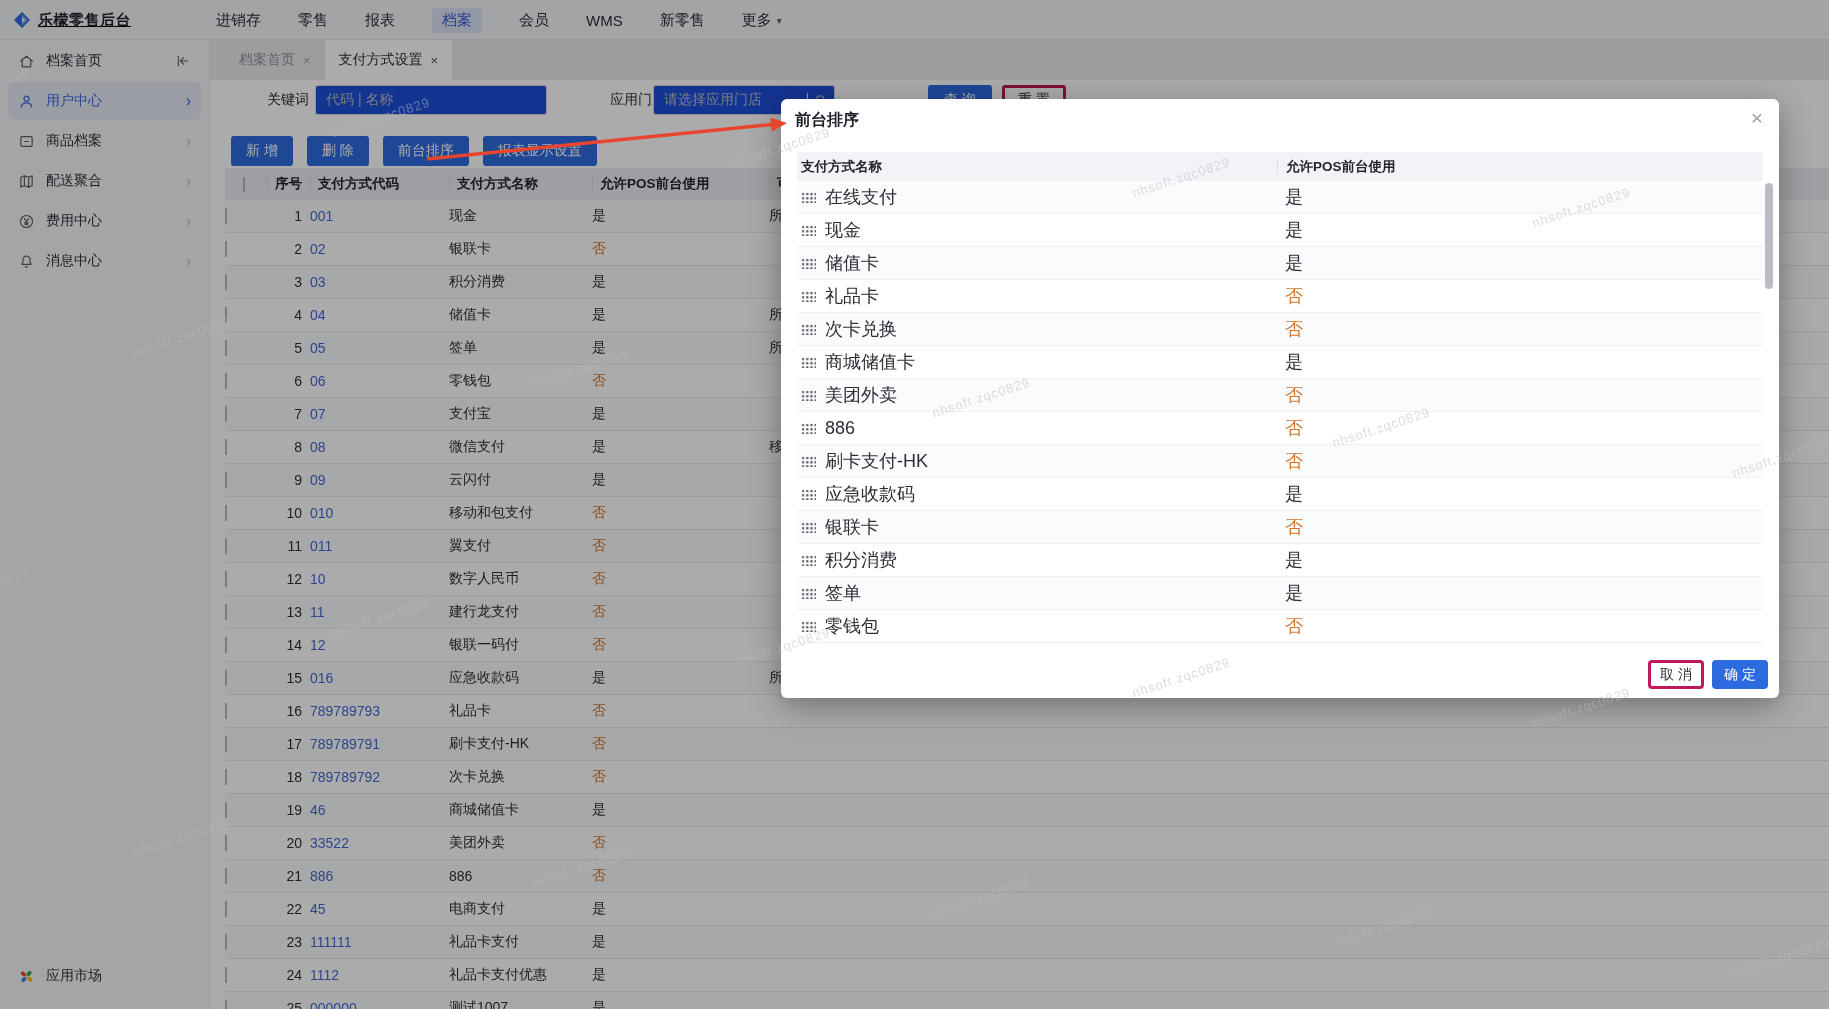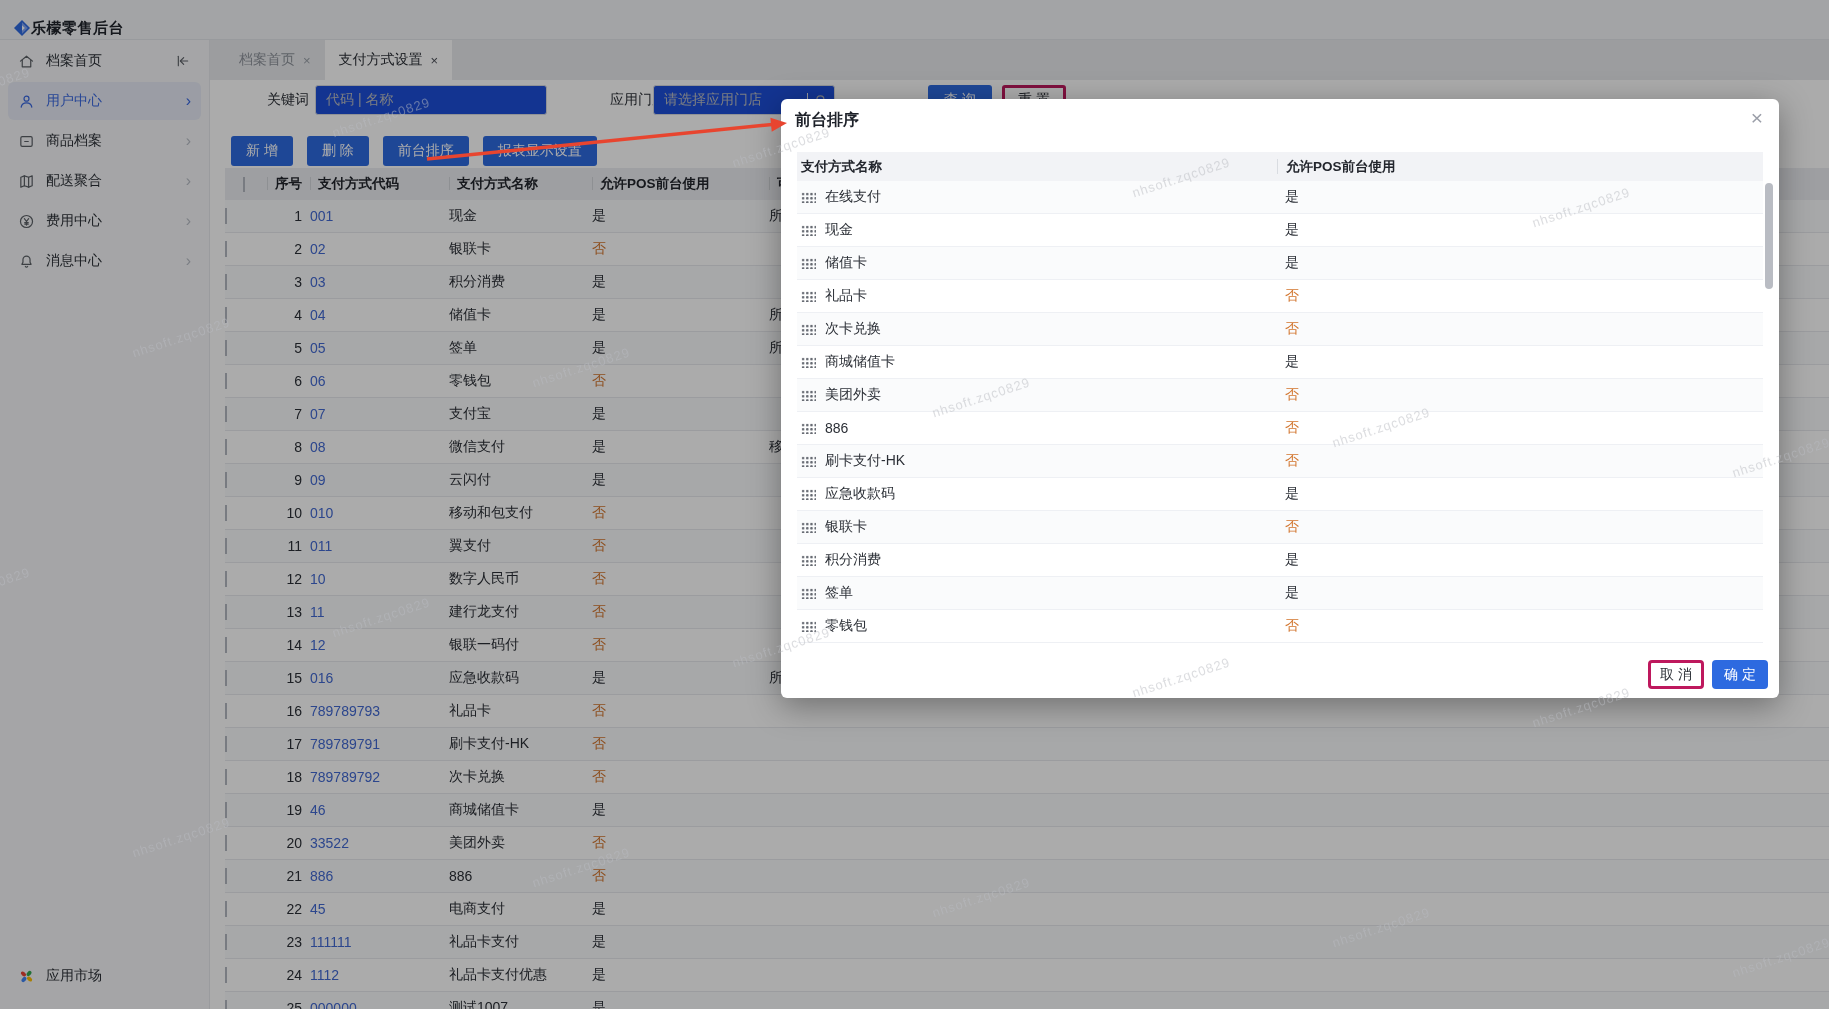--- a/index.html
+++ b/index.html
@@ -1,21 +1,21 @@
 <!DOCTYPE html>
 <html><head>
 <meta charset="utf-8">
 <style>
   html,body{margin:0;padding:0;background:#888;}
   *{box-sizing:border-box;font-family:"Liberation Sans","DejaVu Sans",sans-serif;}
   .screen{position:relative;width:1829px;height:1009px;background:#fff;overflow:hidden;}
 
   
   .topbar{position:absolute;left:0;top:0;width:100%;height:40px;background:#f3f5f8;border-bottom:1px solid #e3e6ea;z-index:10;}
-  .brand{position:absolute;left:13px;top:8px;height:40px;display:flex;align-items:center;}
+  .brand{position:absolute;left:13px;top:0;height:40px;display:flex;align-items:center;gap:7px;text-decoration:underline;}
   .brand-title{font-size:15px;font-weight:700;color:#20242c;letter-spacing:.5px;}
   .topnav{position:absolute;left:216px;top:0;height:40px;display:flex;align-items:center;gap:37px;}
   .nav-item{font-size:15px;color:#2a2e36;cursor:pointer;white-space:nowrap;display:flex;align-items:center;}
   .nav-item.active{background:#dce3f8;color:#3a5fd0;padding:3px 10px;border-radius:4px;}
   .nav-item .caret{font-size:10px;color:#5f646c;margin-left:5px;}
 
   
   .sidebar{position:absolute;left:0;top:40px;width:210px;bottom:0;background:#f6f7f9;border-right:1px solid #e6e8ec;z-index:5;}
   .side-item{height:38px;margin:2px 8px;padding:0 10px;display:flex;align-items:center;gap:11px;font-size:14px;color:#2b2f36;border-radius:6px;cursor:pointer;}
   .side-item .sicon{display:flex;color:#5c6066;}
@@ -69,21 +69,21 @@
   
   .dim-overlay{position:absolute;inset:0;background:rgba(0,0,0,.33);z-index:40;}
   .modal{position:absolute;left:781px;top:99px;width:998px;height:599px;background:#fff;border-radius:6px;box-shadow:0 8px 32px rgba(0,0,0,.35);z-index:50;}
   .modal-title{position:absolute;left:14px;top:11px;font-size:16px;font-weight:600;color:#1d2129;}
   .modal-close{position:absolute;right:16px;top:8px;font-size:21px;color:#9a9ea8;cursor:pointer;line-height:1;}
   .m-table{position:absolute;left:16px;top:53px;width:966px;}
   .m-head,.m-row{display:grid;grid-template-columns:480px 1fr;align-items:center;}
   .m-head{height:29px;background:#f2f3f6;font-weight:700;font-size:13.5px;color:#23262d;}
   .m-head .mh1{padding-left:4px;}
   .m-head .mh2{border-left:1px solid #d9dce1;padding-left:8px;height:15px;line-height:15px;}
-  .m-row{height:33px;border-bottom:1px solid #eef0f4;font-size:14px;color:#2b2f36;}
+  .m-row{height:33px;border-bottom:1px solid #eef0f4;font-size:18px;color:#2b2f36;}
   .m-row:nth-child(even){background:#fafbfc;}
   .m-name{display:flex;align-items:center;gap:9px;padding-left:4px;}
   .m-pos{padding-left:8px;}
   .drag-dots{width:15px;height:11px;flex:0 0 auto;cursor:grab;
     background-image:radial-gradient(circle,#676b73 1.1px,transparent 1.35px);
     background-size:4.2px 4.2px;}
   .m-scroll{position:absolute;right:6px;top:84px;width:8px;height:106px;background:#b9bcc3;border-radius:4px;cursor:pointer;z-index:52;}
   .m-foot-btn{position:absolute;width:56px;height:29px;top:561px;border-radius:4px;}
 
   
@@ -101,20 +101,30 @@
     <div class="brand">
       <span>
         <svg class="ic" width="18" height="18" viewBox="0 0 18 18">
           <polygon points="9,1 17,9 9,17 1,9" fill="#2f6be0"></polygon>
           <polygon points="9,3.2 14.8,9 9,14.8" fill="#7fa4f5"></polygon>
           <polygon points="9,6.2 11.8,9 9,11.8" fill="#ffffff"></polygon>
         </svg>
       </span>
       <span class="brand-title">乐檬零售后台</span>
     </div>
+    <nav class="topnav" id="topnav">
+        <span class="nav-item">进销存</span>
+        <span class="nav-item">零售</span>
+        <span class="nav-item">报表</span>
+        <span class="nav-item active">档案</span>
+        <span class="nav-item">会员</span>
+        <span class="nav-item">WMS</span>
+        <span class="nav-item">新零售</span>
+        <span class="nav-item">更多<span class="caret">▾</span></span>
+      </nav>
   </header>
 
   <aside class="sidebar">
     <div id="side-items">
         <div class="side-item">
      <span class="sicon">
             <svg class="ic" width="17" height="17" viewBox="0 0 24 24" fill="none" stroke="currentColor" stroke-width="1.7" stroke-linecap="round" stroke-linejoin="round">
               <path d="M3.5 11.5 12 4.5l8.5 7"></path>
               <path d="M6 10v9.5h12V10"></path>
             </svg>

